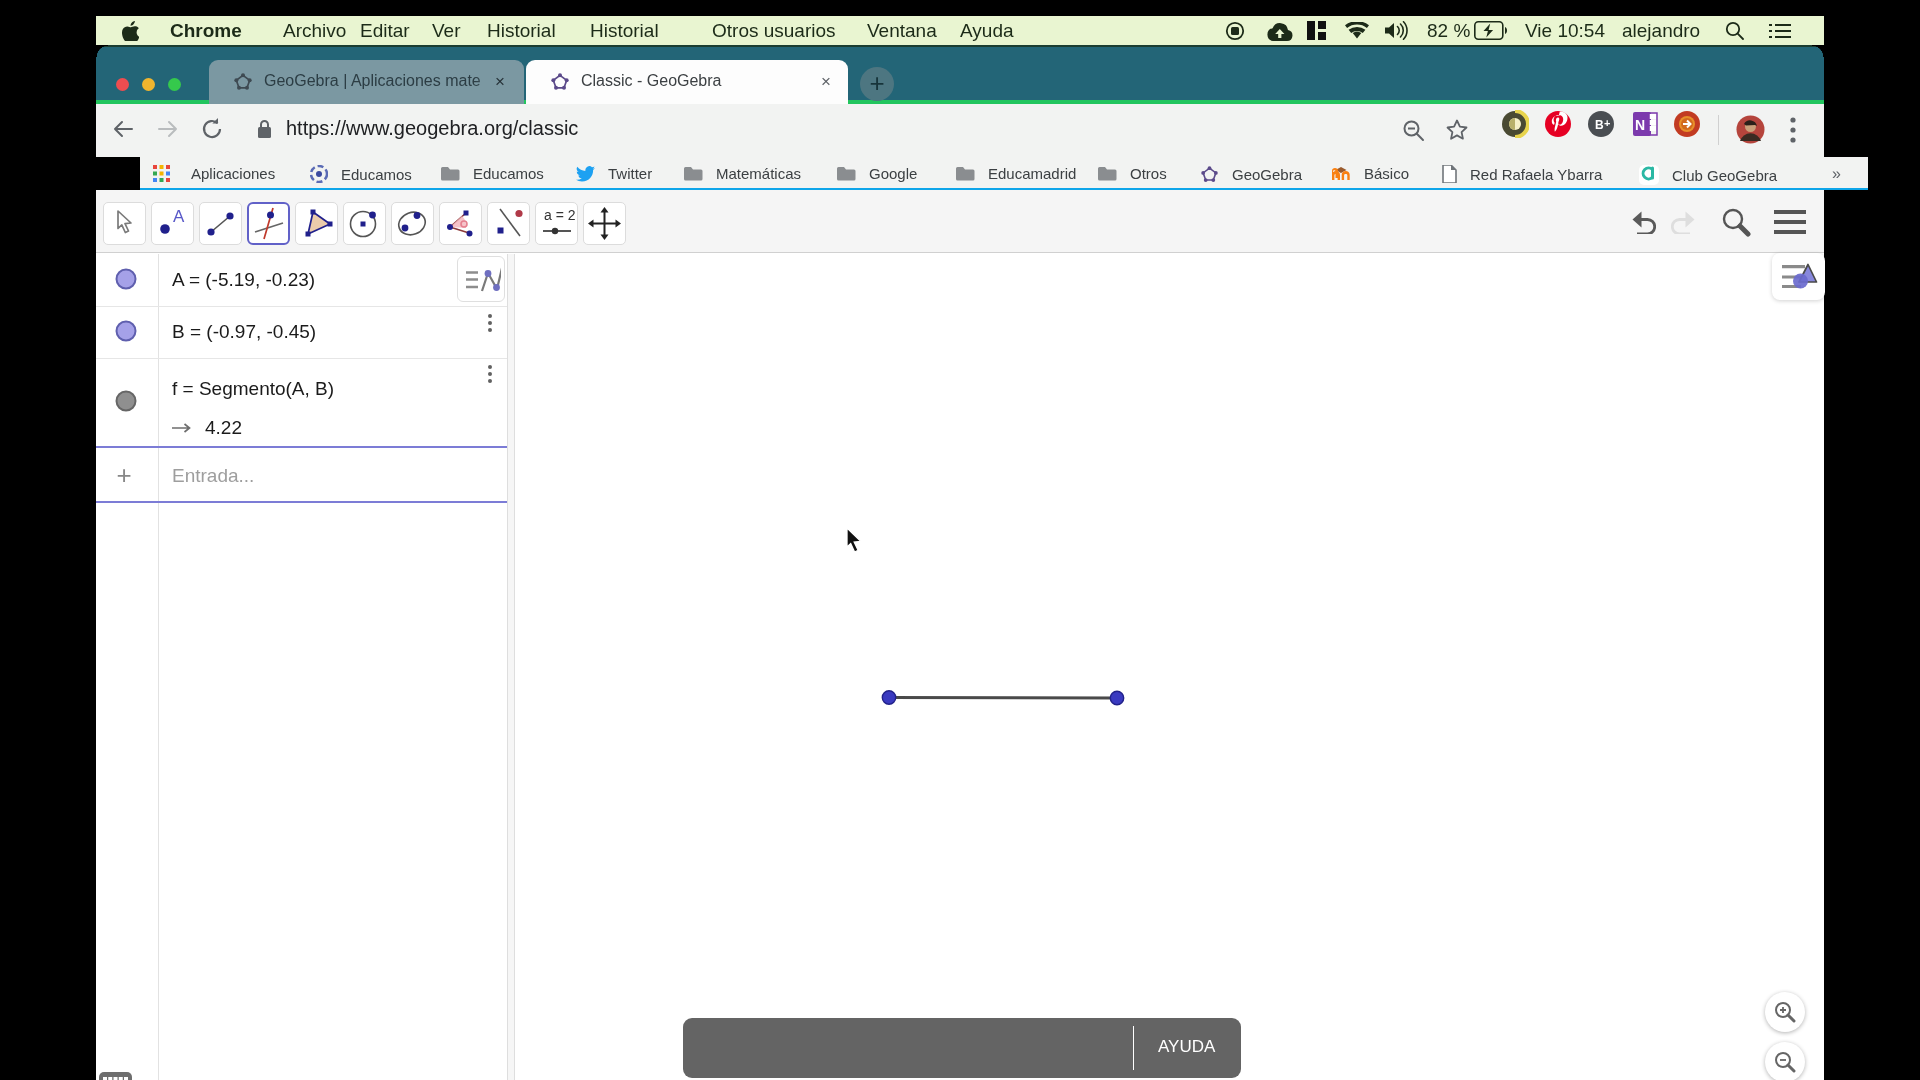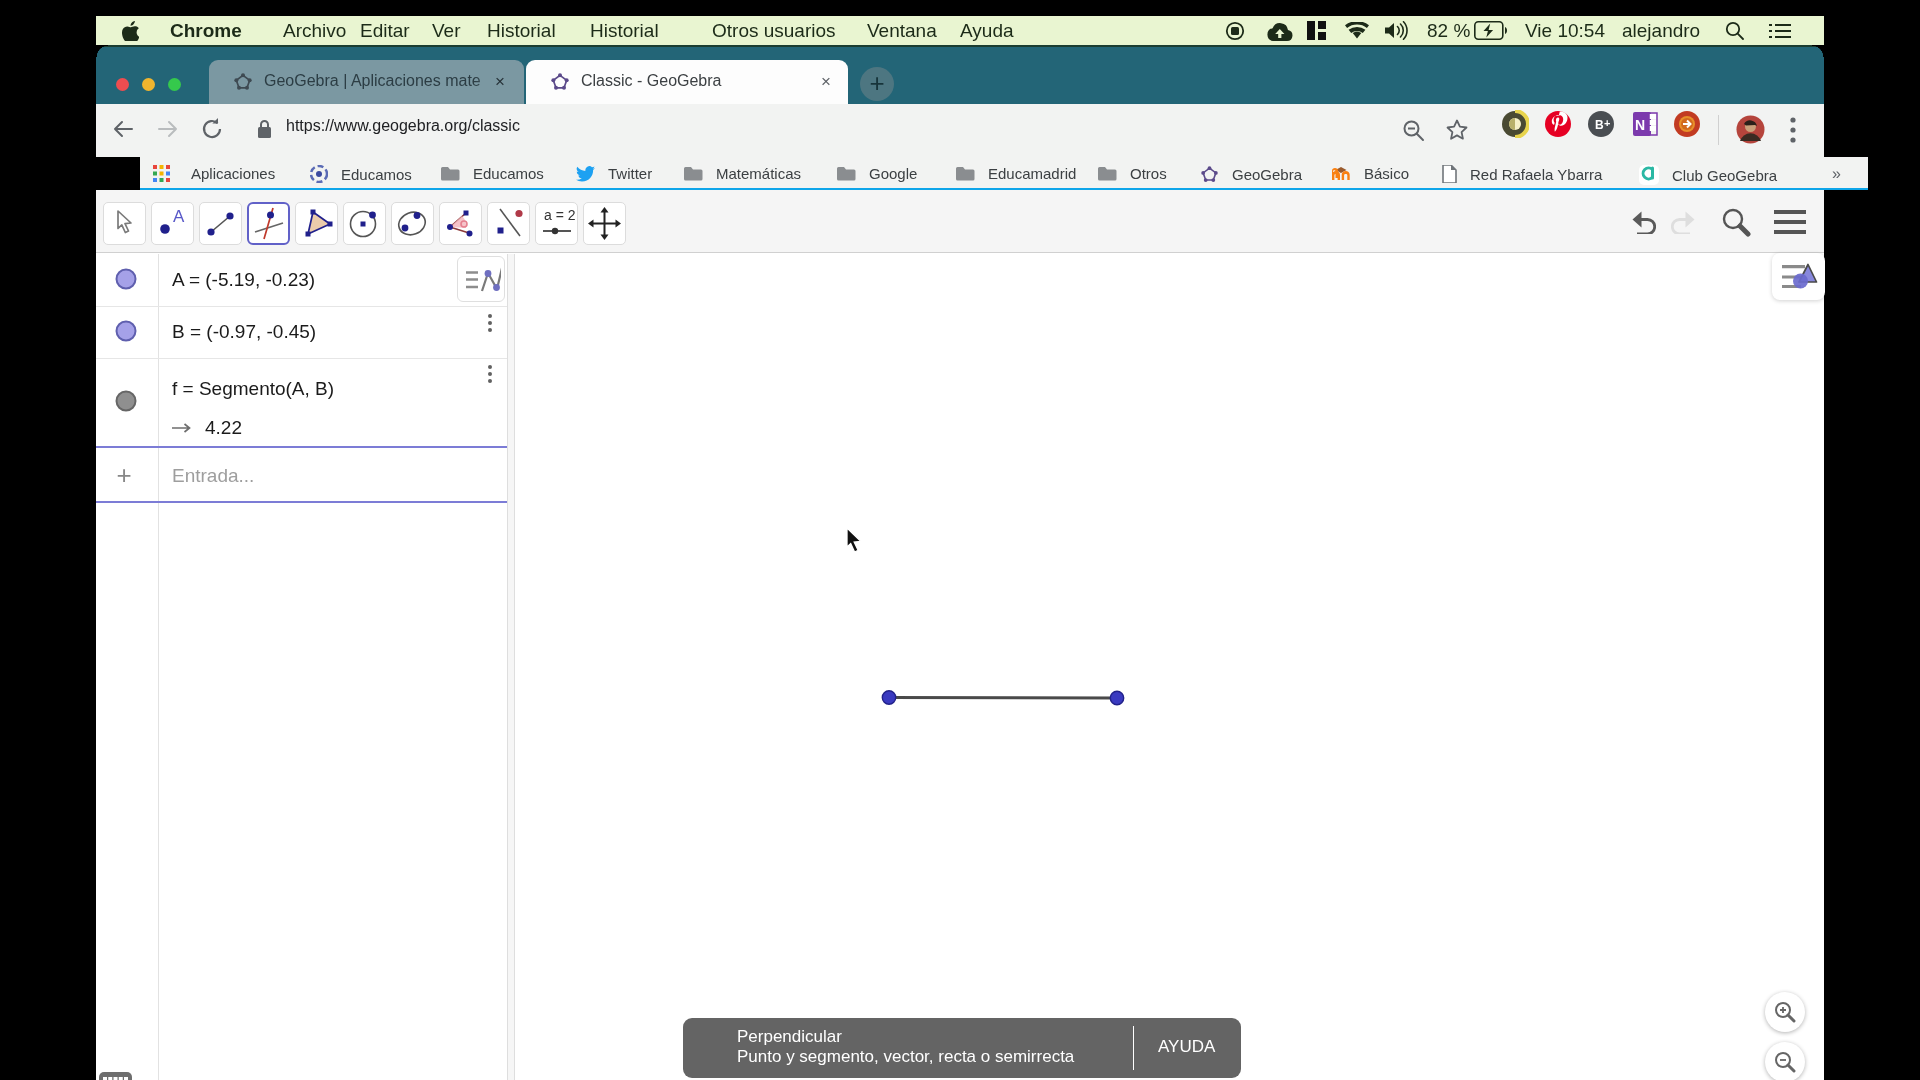--- a/index.html
+++ b/index.html
@@ -7,21 +7,21 @@
   body { font-family:"Liberation Sans", sans-serif; }
   #screen { position:absolute; left:0; top:16px; width:1920px; height:1080px; background:#000; }
   .abs { position:absolute; }
 
   
   #menubar { left:96px; top:0; width:1728px; height:29px; background:#e9f5d1; color:#1c2b18;
              font-size:19px; }
   #menubar .mitem { position:absolute; top:4px; }
 
   
-  #tabbar { left:96px; top:29px; width:1728px; height:60px; background:#236577; border-top:2px solid #1b3d31; border-bottom:1px solid #22c55e; }
+  #tabbar { left:96px; top:29px; width:1728px; height:60px; background:#236577; border-top:2px solid #1b3d31; border-bottom:5px solid #22c55e; }
   .tl { position:absolute; top:31px; width:13px; height:13px; border-radius:50%; }
   .tab { position:absolute; top:13px; height:44px; border-radius:9px 9px 0 0; font-size:16px; }
   .tab .title { position:absolute; left:55px; top:12px; white-space:nowrap; overflow:hidden; -webkit-mask-image:linear-gradient(90deg,#000 88%,transparent); }
   .favicon { position:absolute; left:24px; top:12px; width:20px; height:20px; }
   .tabx { position:absolute; top:13px; width:18px; height:18px; font-size:17px; line-height:18px; text-align:center; }
 
   
   #urlrow { left:96px; top:88px; width:1728px; height:53px; background:#f2f3f2; }
   
   #bmrow { left:96px; top:141px; width:1728px; height:33px; background:#f2f3f2; border-bottom:2px solid #0ea5e9;
@@ -174,21 +174,21 @@
 
     <svg class="abs" style="left:105px;top:14px" width="22" height="22" viewBox="0 0 22 22">
       <path d="M19 11a8 8 0 1 1-2.4-5.7" fill="none" stroke="#5f6368" stroke-width="2.2"></path>
       <path d="M17 0v5.6h-5.6z" fill="#5f6368"></path>
     </svg>
 
     <svg class="abs" style="left:161px;top:15px" width="15" height="20" viewBox="0 0 15 20">
       <rect x="1" y="8" width="13" height="11" rx="1.5" fill="#5f6368"></rect>
       <path d="M4 8V5.5a3.5 3.5 0 0 1 7 0V8" fill="none" stroke="#5f6368" stroke-width="2"></path>
     </svg>
-    <div class="abs" style="left:190px;top:13px;font-size:16px;color:#202124;">https://www.geogebra.org/classic</div>
+    <div class="abs" style="left:190px;top:13px;font-size:20px;color:#202124;">https://www.geogebra.org/classic</div>
 
     <svg class="abs" style="left:1306px;top:15px" width="23" height="23" viewBox="0 0 23 23">
       <circle cx="9.5" cy="9.5" r="7" fill="none" stroke="#5f6368" stroke-width="2"></circle>
       <path d="M14.8 14.8L21 21" stroke="#5f6368" stroke-width="2" stroke-linecap="round"></path>
       <path d="M6 9.5h7" stroke="#5f6368" stroke-width="2"></path>
     </svg>
     <svg class="abs" style="left:1349px;top:14px" width="24" height="24" viewBox="0 0 24 24">
       <path d="M12 2.5l2.9 6.2 6.6.8-4.9 4.6 1.3 6.6L12 17.4l-5.9 3.3 1.3-6.6-4.9-4.6 6.6-.8z" fill="none" stroke="#5f6368" stroke-width="1.8" stroke-linejoin="round"></path>
     </svg>
 
@@ -518,21 +518,20 @@
       </div>
       <div class="zoombtn" style="left:1250px;top:788px;">
         <svg style="position:absolute;left:9px;top:9px" width="22" height="22" viewBox="0 0 22 22">
           <circle cx="9" cy="9" r="7" fill="none" stroke="#666" stroke-width="2"></circle>
           <path d="M6 9h6" stroke="#666" stroke-width="1.8"></path>
           <path d="M14 14l6 6" stroke="#666" stroke-width="3" stroke-linecap="round"></path>
         </svg>
       </div>
 
       <div id="tooltip">
-        <div class="abs" style="left:54px;top:9px;line-height:20px;">Perpendicular<br>Punto y segmento, vector, recta o semirrecta</div>
         <div class="abs" style="left:450px;top:8px;width:1px;height:44px;background:#fff;"></div>
         <div class="abs" style="left:475px;top:29px;transform:translateY(-50%);">AYUDA</div>
       </div>
     </div>
 
     <div class="abs" style="left:0;top:895px;width:1728px;height:1px;background:#e6e6e6;"></div>
 
     <div class="abs" style="left:3px;top:882px;width:33px;height:26px;background:#6e6e6e;border-radius:5px;">
       <svg style="position:absolute;left:4px;top:5px" width="25" height="19" viewBox="0 0 25 19">
         <g fill="#fff">

